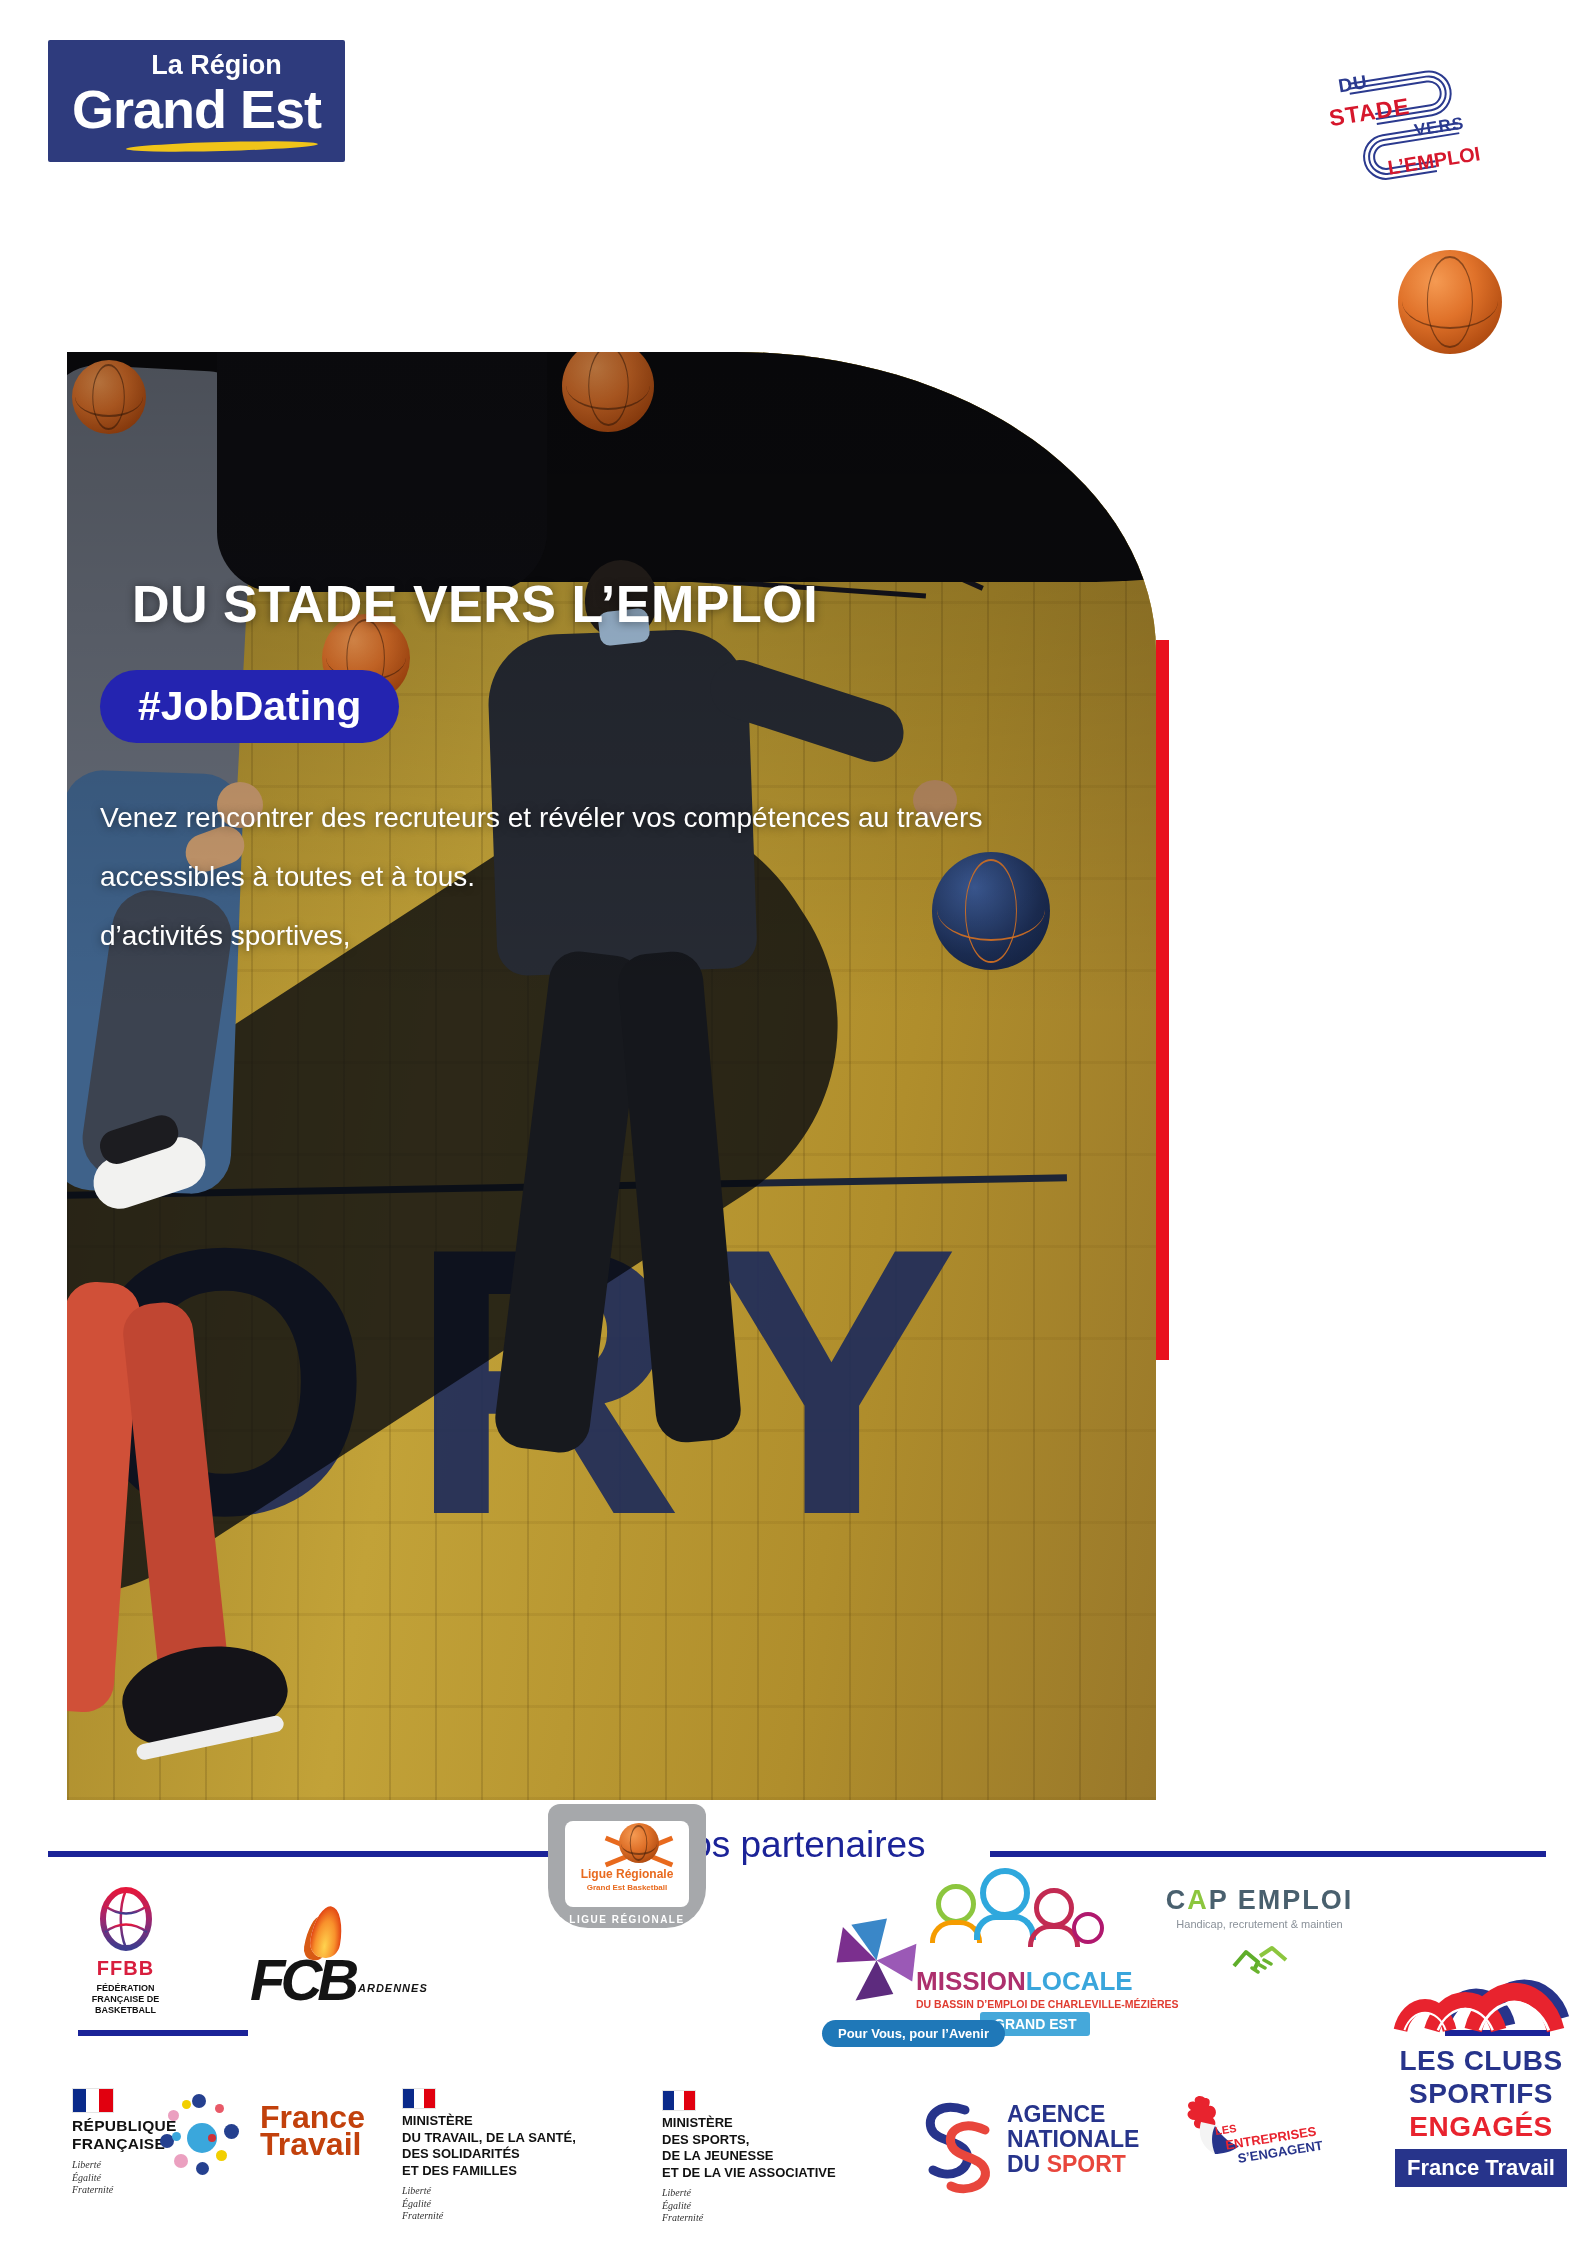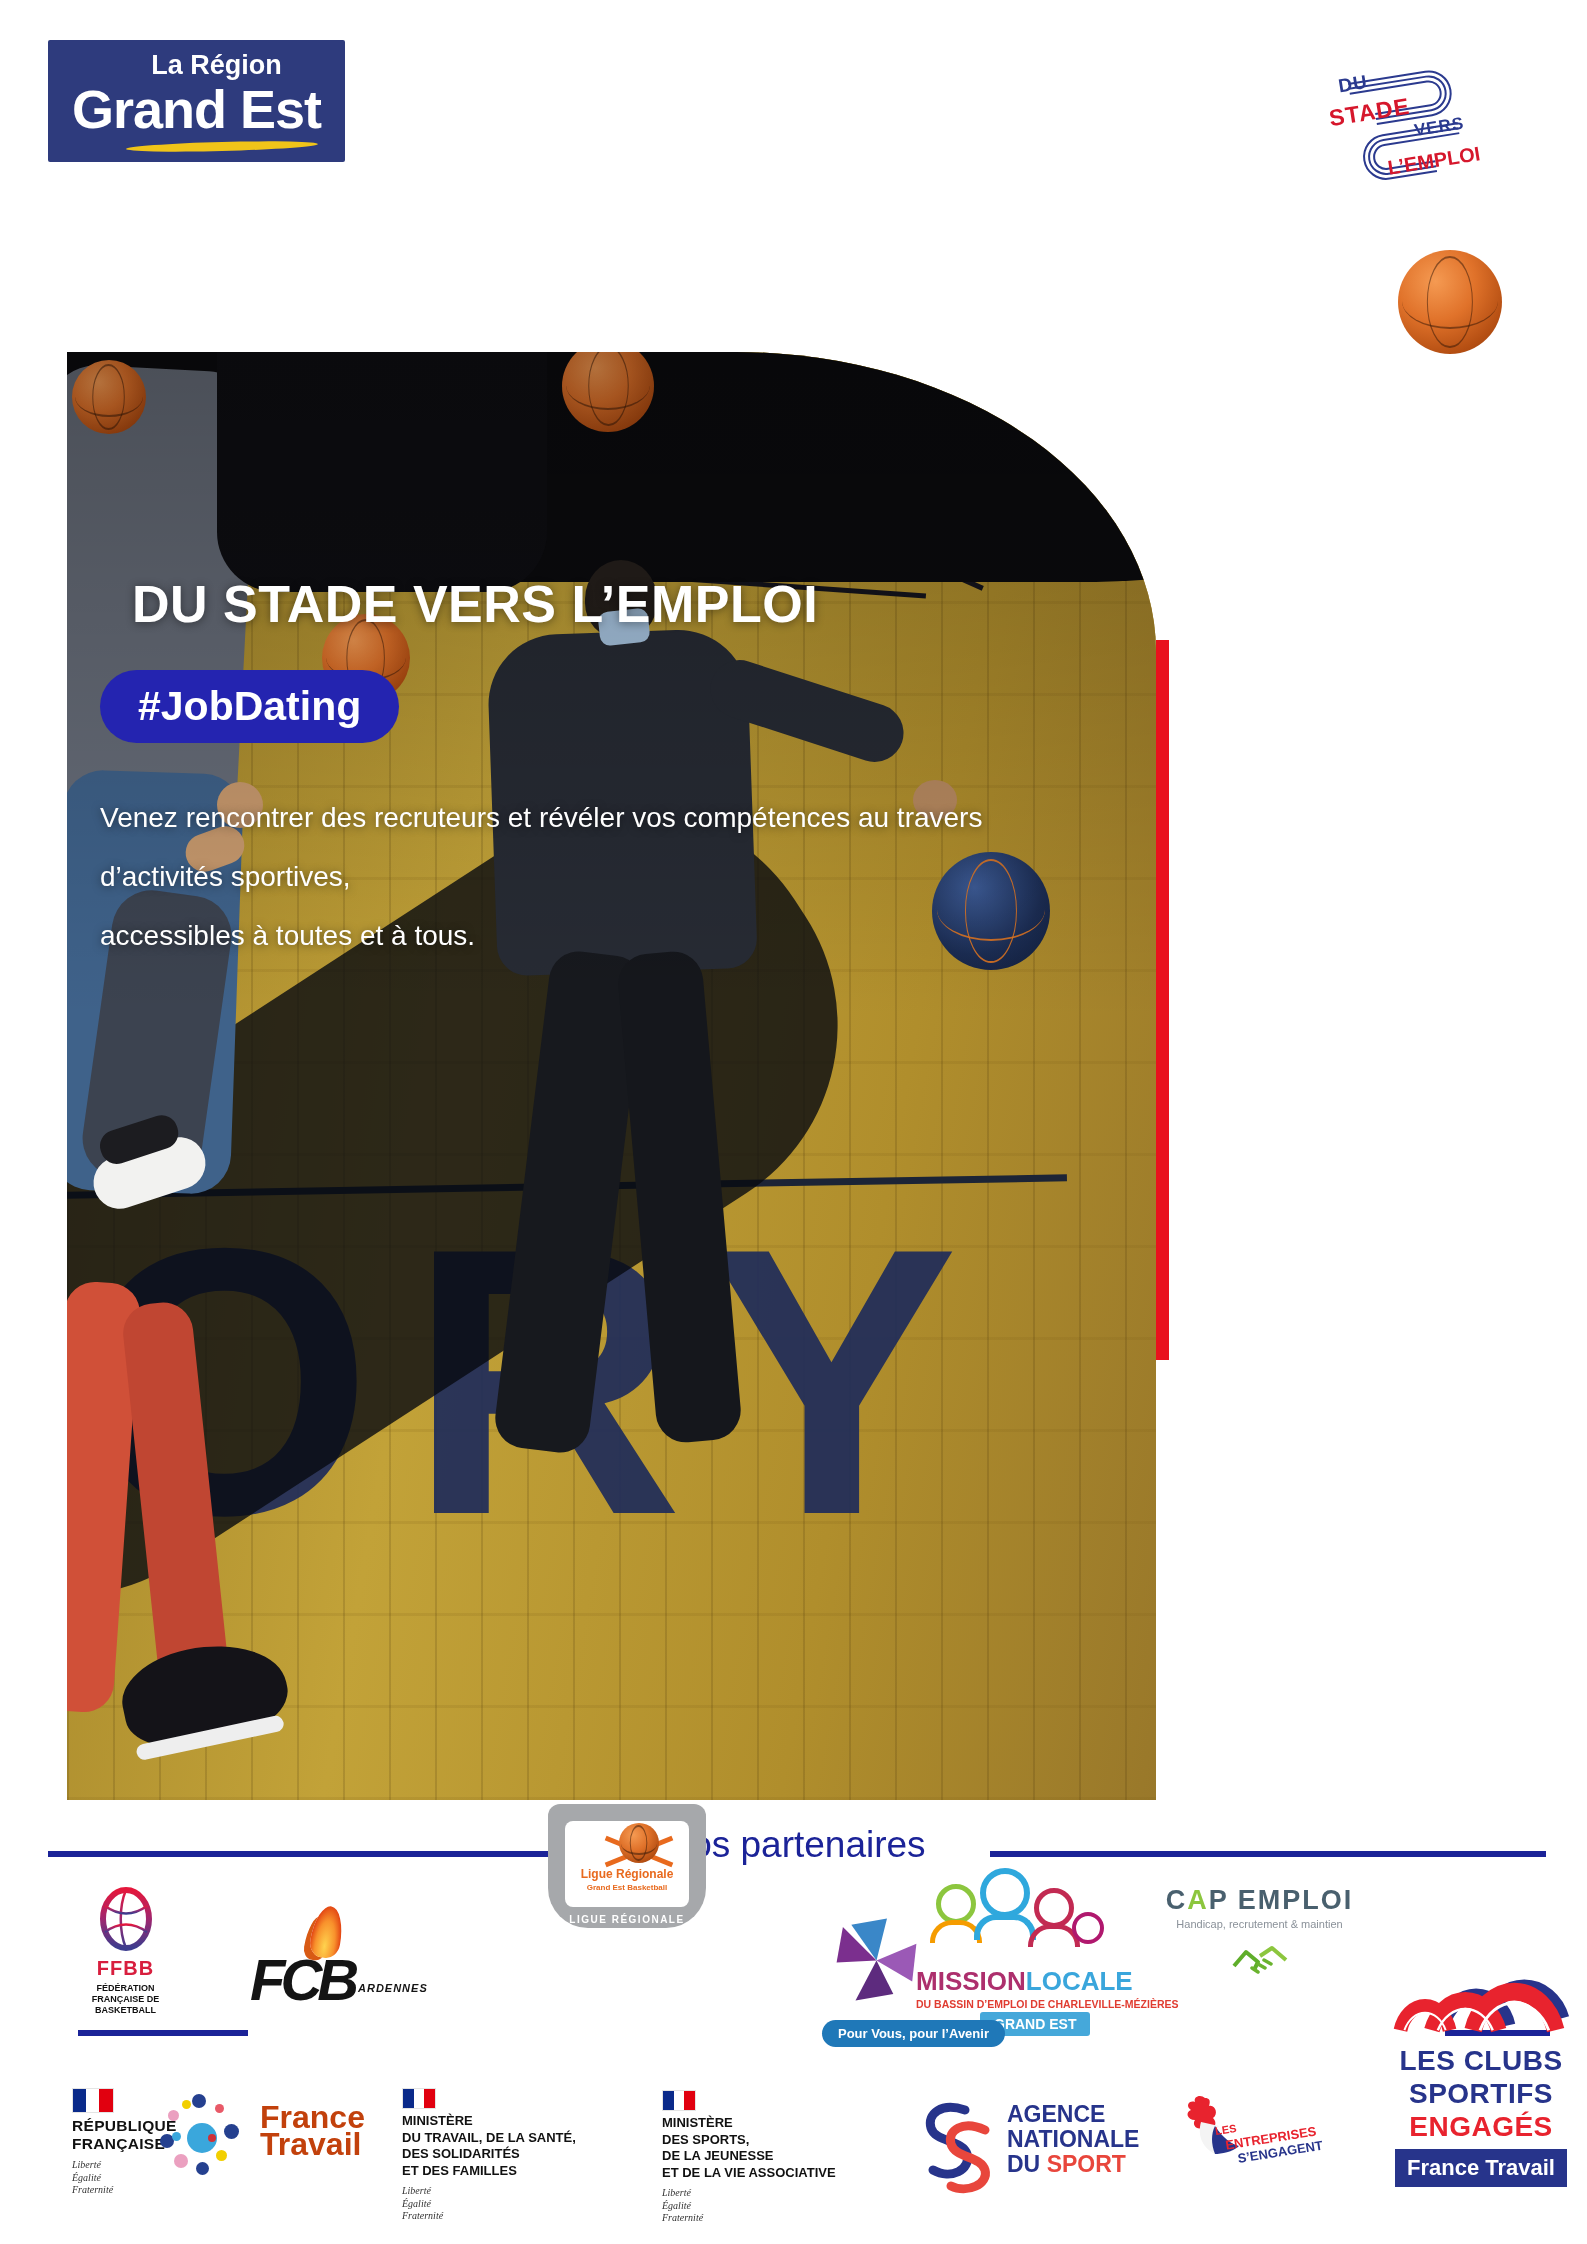--- a/index.html
+++ b/index.html
@@ -223,22 +223,22 @@
     <div class="bball" style="left:495px;top:-12px;width:92px;height:92px;"></div>
     <div class="bball" style="left:255px;top:262px;width:88px;height:88px;"></div>
     <div class="bball navy" style="left:865px;top:500px;width:118px;height:118px;"></div>
 
     <div class="ph-grad"></div>
 
     <div class="hero-title">DU STADE VERS L’EMPLOI</div>
     <div class="hero-badge">#JobDating</div>
     <div class="hero-desc">
       <div>Venez rencontrer des recruteurs et révéler vos compétences au travers</div>
+      <div>accessibles à toutes et à tous.</div>
       <div>d’activités sportives,</div>
-      <div>accessibles à toutes et à tous.</div>
     </div>
   </div>
 
   <div class="abs red-strip"></div>
 
 
   <div class="abs navy-line" style="left:48px;top:1851px;width:540px;"></div>
   <div class="abs partners-title">Nos partenaires</div>
   <div class="abs navy-line" style="left:990px;top:1851px;width:556px;"></div>
 

